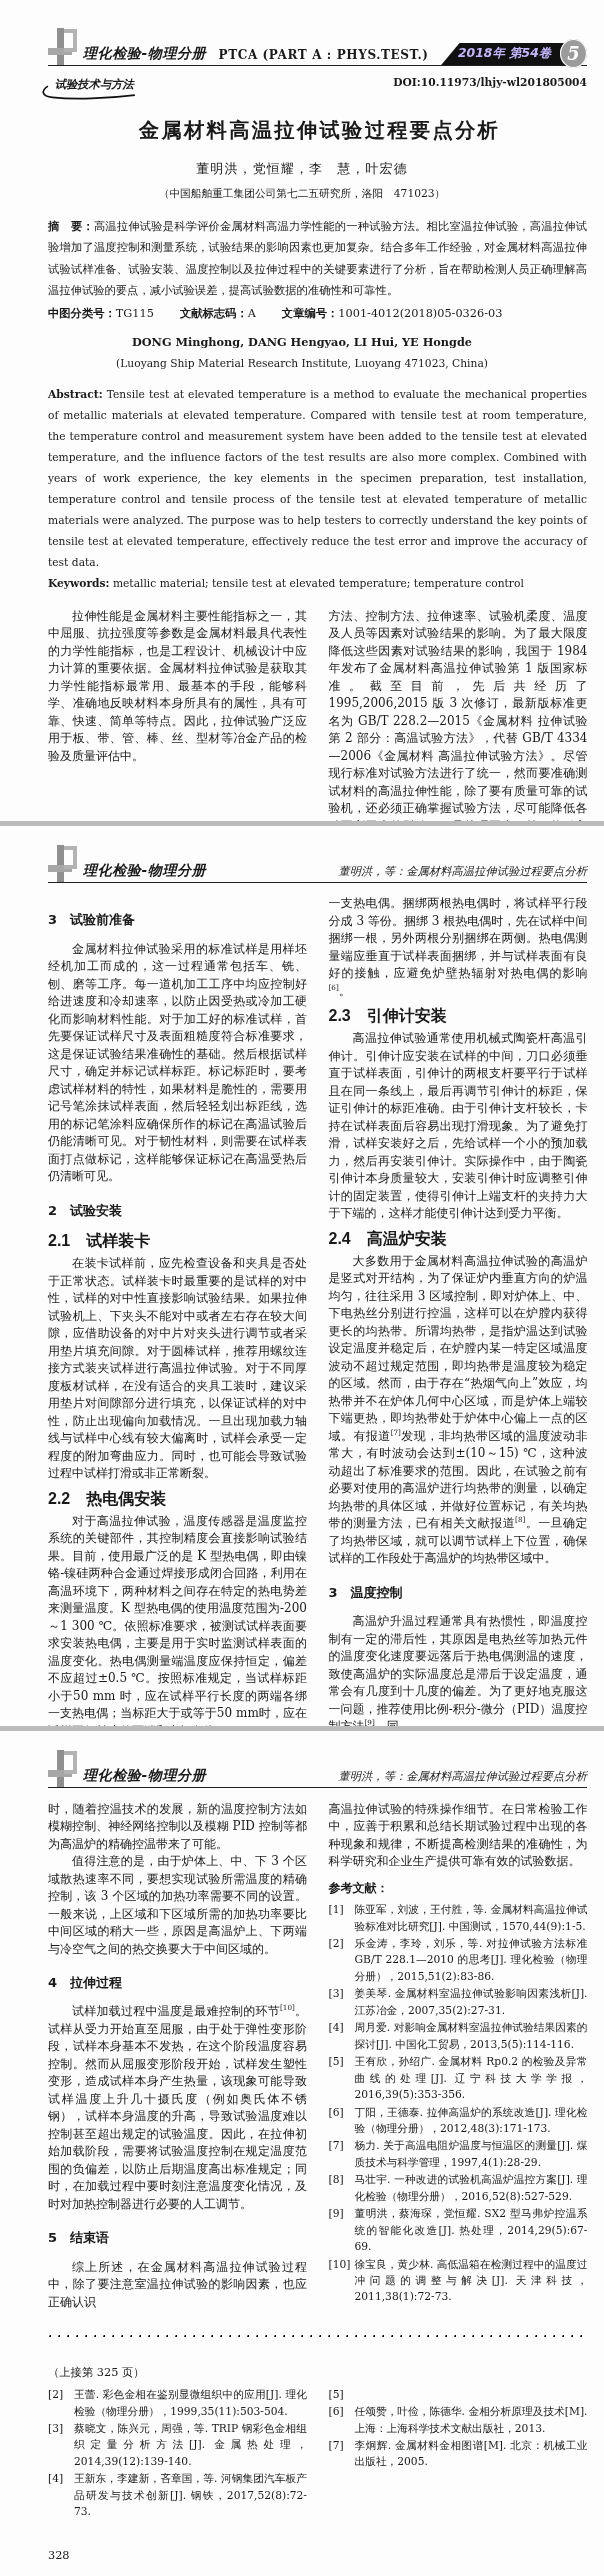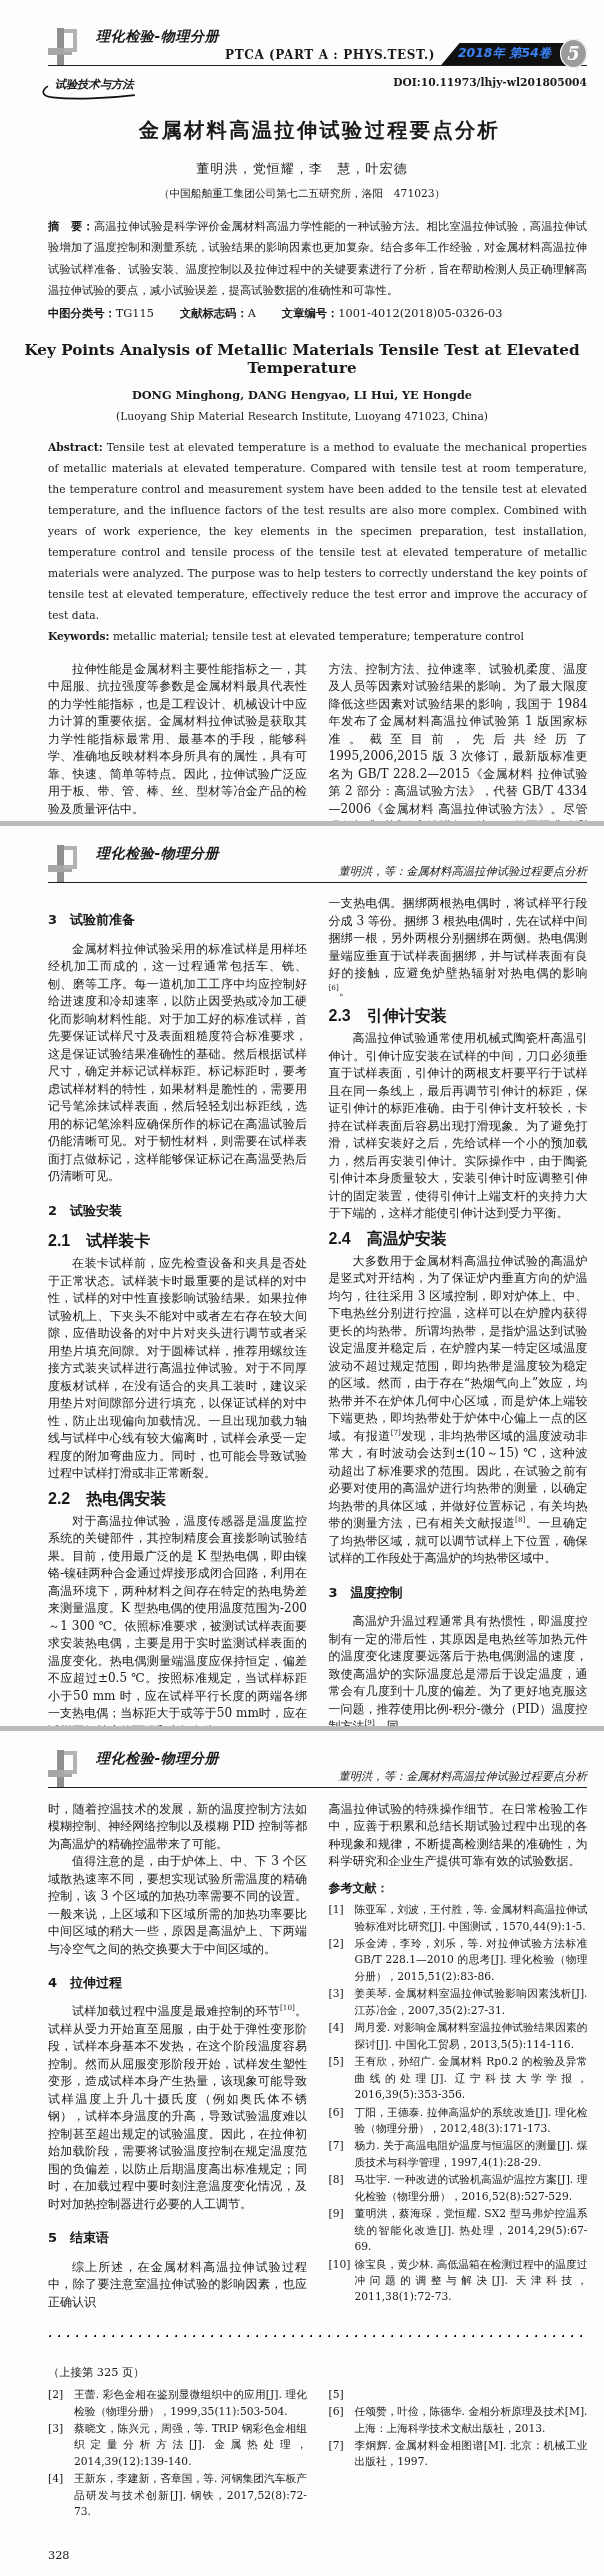--- a/index.html
+++ b/index.html
@@ -7,29 +7,29 @@
   .page{position:relative;overflow:hidden;background:#fdfdfd;}
   #page1{height:821px;}
   #page2{height:900px;}
   #page3{height:845px;}
   .page-sep{height:5.1px;background:#bcbcbc;}
 
   
   .hdr{position:relative;margin:0 17px 0 48px;border-bottom:1.1px solid #1f1f1f;display:flex;align-items:flex-end;justify-content:space-between;}
   #page1 .hdr{height:65px;}
   .hdr2{height:56px;}
-  .logo{display:flex;gap:19px;}
+  .logo{display:flex;align-items:flex-end;gap:6px;}
   .logo-glyph{position:relative;width:29px;height:37px;flex:none;}
   .logo-v{position:absolute;left:9px;top:0;width:7.3px;height:37px;background:#8f8f8f;}
   .logo-h{position:absolute;left:0;top:20.3px;width:24px;height:6.8px;background:#a6a6a6;}
   .logo-bowl{position:absolute;left:16.4px;top:1.1px;width:9px;height:14.7px;border:4.5px solid #b3b3b3;border-left:none;}
   .masthead{font-family:"DejaVu Sans","Liberation Sans",sans-serif;font-weight:bold;font-style:italic;font-size:14px;letter-spacing:0.6px;padding-bottom:2.3px;white-space:nowrap;}
   .ptca{font-weight:bold;font-size:12px;padding-bottom:3.4px;letter-spacing:0.6px;white-space:nowrap;}
   .banner-wrap{position:relative;display:flex;align-items:center;margin-bottom:-3.4px;}
-  .banner{background:#111;color:#3b82f6;font-family:"DejaVu Sans","Liberation Sans",sans-serif;font-weight:bold;font-style:italic;font-size:12.4px;padding:2.8px 19px 2.8px 17px;clip-path:polygon(19px 0,100% 0,100% 100%,0 100%);white-space:nowrap;}
+  .banner{background:#111;color:#c4b5fd;font-family:"DejaVu Sans","Liberation Sans",sans-serif;font-weight:bold;font-style:italic;font-size:12.4px;padding:2.8px 19px 2.8px 17px;clip-path:polygon(19px 0,100% 0,100% 100%,0 100%);white-space:nowrap;}
   .issue-circle{position:relative;margin-left:-10.2px;width:27px;height:29px;border-radius:50%;background:#9b9b9b;color:#fff;font-style:italic;font-weight:bold;font-size:18px;display:flex;align-items:center;justify-content:center;box-shadow:0 0 0 1.1px #fdfdfd inset;}
   .running-title{font-style:italic;font-size:11.3px;padding-bottom:3.4px;white-space:nowrap;}
 
   
   .badge-row{display:flex;justify-content:space-between;align-items:flex-start;margin:10.2px 17px 0 40px;}
   .badge{position:relative;padding:1.1px 5.6px 5.6px 14.7px;}
   .badge-text{font-family:"DejaVu Sans","Liberation Sans",sans-serif;font-weight:bold;font-style:italic;font-size:11.3px;}
   .badge svg{position:absolute;left:0;bottom:-2.3px;}
   .doi{font-weight:bold;font-size:10.7px;}
   .title-cn{text-align:center;font-family:"DejaVu Sans","Liberation Sans",sans-serif;font-weight:bold;font-size:20.3px;letter-spacing:2.3px;margin-top:18px;padding-left:35px;}
@@ -113,21 +113,20 @@
 
     <div class="cn-abs">
       <span class="lbl">摘　要：</span><span>高温拉伸试验是科学评价金属材料高温力学性能的一种试验方法。相比室温拉伸试验，高温拉伸试验增加了温度控制和测量系统，试验结果的影响因素也更加复杂。结合多年工作经验，对金属材料高温拉伸试验试样准备、试验安装、温度控制以及拉伸过程中的关键要素进行了分析，旨在帮助检测人员正确理解高温拉伸试验的要点，减小试验误差，提高试验数据的准确性和可靠性。</span>
     </div>
     <div class="meta-line">
       <span><span class="lbl">中图分类号：</span><span>TG115</span></span>
       <span><span class="lbl">文献标志码：</span><span>A</span></span>
       <span><span class="lbl">文章编号：</span><span>1001-4012(2018)05-0326-03</span></span>
     </div>
 
-    <div class="title-en">Key Points Analysis of Metallic Materials Tensile Test at Elevated Temperature</div>
     <div class="authors-en">DONG Minghong, DANG Hengyao, LI Hui, YE Hongde</div>
     <div class="affil-en">(Luoyang Ship Material Research Institute, Luoyang 471023, China)</div>
     <div class="en-abs">
       <span class="lbl">Abstract:</span> <span>Tensile test at elevated temperature is a method to evaluate the mechanical properties of metallic materials at elevated temperature. Compared with tensile test at room temperature, the temperature control and measurement system have been added to the tensile test at elevated temperature, and the influence factors of the test results are also more complex. Combined with years of work experience, the key elements in the specimen preparation, test installation, temperature control and tensile process of the tensile test at elevated temperature of metallic materials were analyzed. The purpose was to help testers to correctly understand the key points of tensile test at elevated temperature, effectively reduce the test error and improve the accuracy of test data.</span>
     </div>
     <div class="en-kw">
       <span class="lbl">Keywords:</span> <span>metallic material; tensile test at elevated temperature; temperature control</span>
     </div>
 
     <div class="cols">
@@ -285,21 +284,21 @@
         <div>
             <div class="ref-row">
               <span class="ref-no">[5]</span>
             </div>
             <div class="ref-row">
               <span class="ref-no">[6]</span>
               <span class="ref-text">任颂赞，叶俭，陈德华. 金相分析原理及技术[M]. 上海：上海科学技术文献出版社，2013.</span>
             </div>
             <div class="ref-row">
               <span class="ref-no">[7]</span>
-              <span class="ref-text">李炯辉. 金属材料金相图谱[M]. 北京：机械工业出版社，1997.</span>
+              <span class="ref-text">李炯辉. 金属材料金相图谱[M]. 北京：机械工业出版社，2005.</span>
             </div>
           </div>
       </div>
     </div>
 
     <div class="pgnum left">328</div>
   </div>
 
 </div>
 

